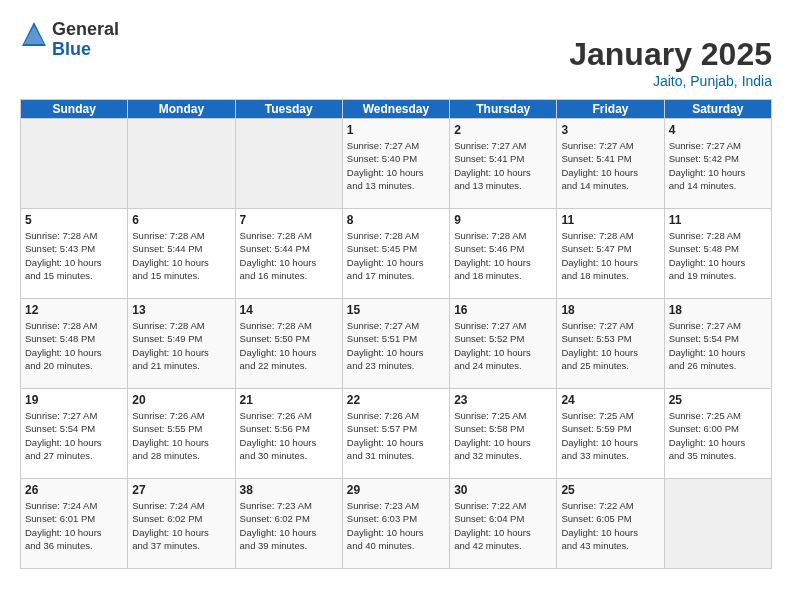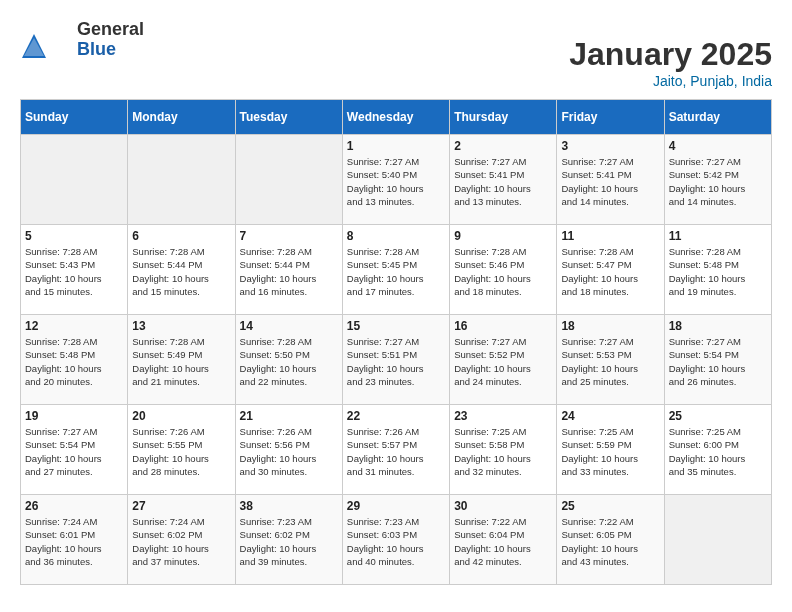--- a/index.html
+++ b/index.html
@@ -11,22 +11,21 @@
       padding: 20px;
     }
     .header {
       display: flex;
       justify-content: space-between;
       align-items: flex-start;
       margin-bottom: 10px;
     }
     .logo {
       display: flex;
-      align-items: flex-end;
-      gap: 25px;
+      align-items: flex-start;
     }
     .logo-text {
       display: flex;
       flex-direction: column;
       font-size: 18px;
       font-weight: bold;
       line-height: 1.1;
     }
     .logo-general { color: #333; }
     .logo-blue { color: #1a5fa8; }
@@ -50,22 +49,22 @@
       text-align: right;
     }
     table {
       width: 100%;
       border-collapse: collapse;
       font-size: 10.5px;
     }
     thead tr th {
       background-color: #1a6bbf;
       color: #fff;
-      padding: 10px 4px;
-      text-align: left;
+      padding: 2px 4px;
+      text-align: center;
       font-size: 12px;
       font-weight: bold;
       border: 1px solid #ccc;
     }
     tbody tr td {
       vertical-align: top;
       border: 1px solid #ccc;
       padding: 4px;
       height: 90px;
       background: #fff;

